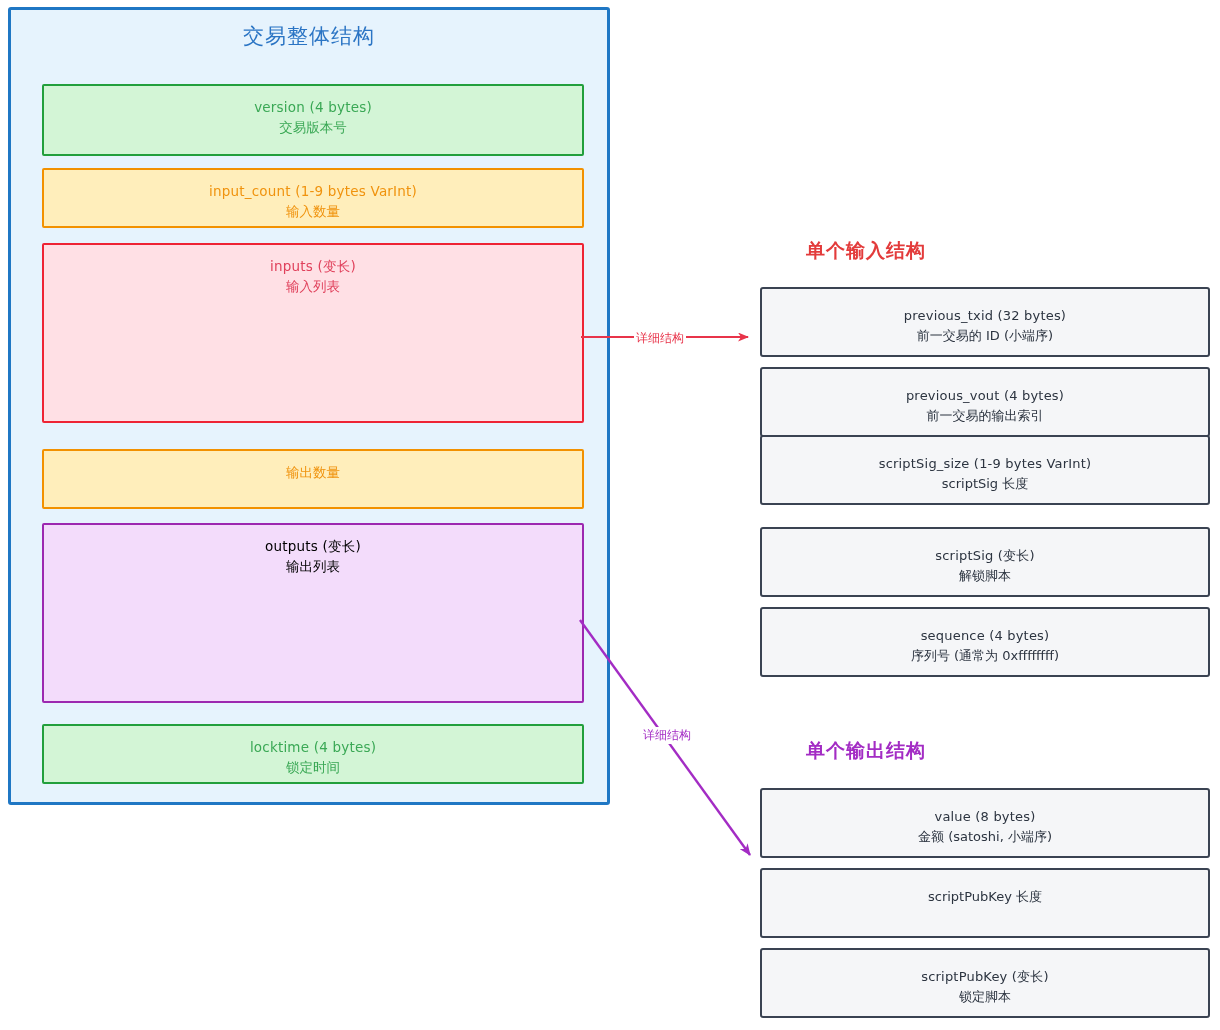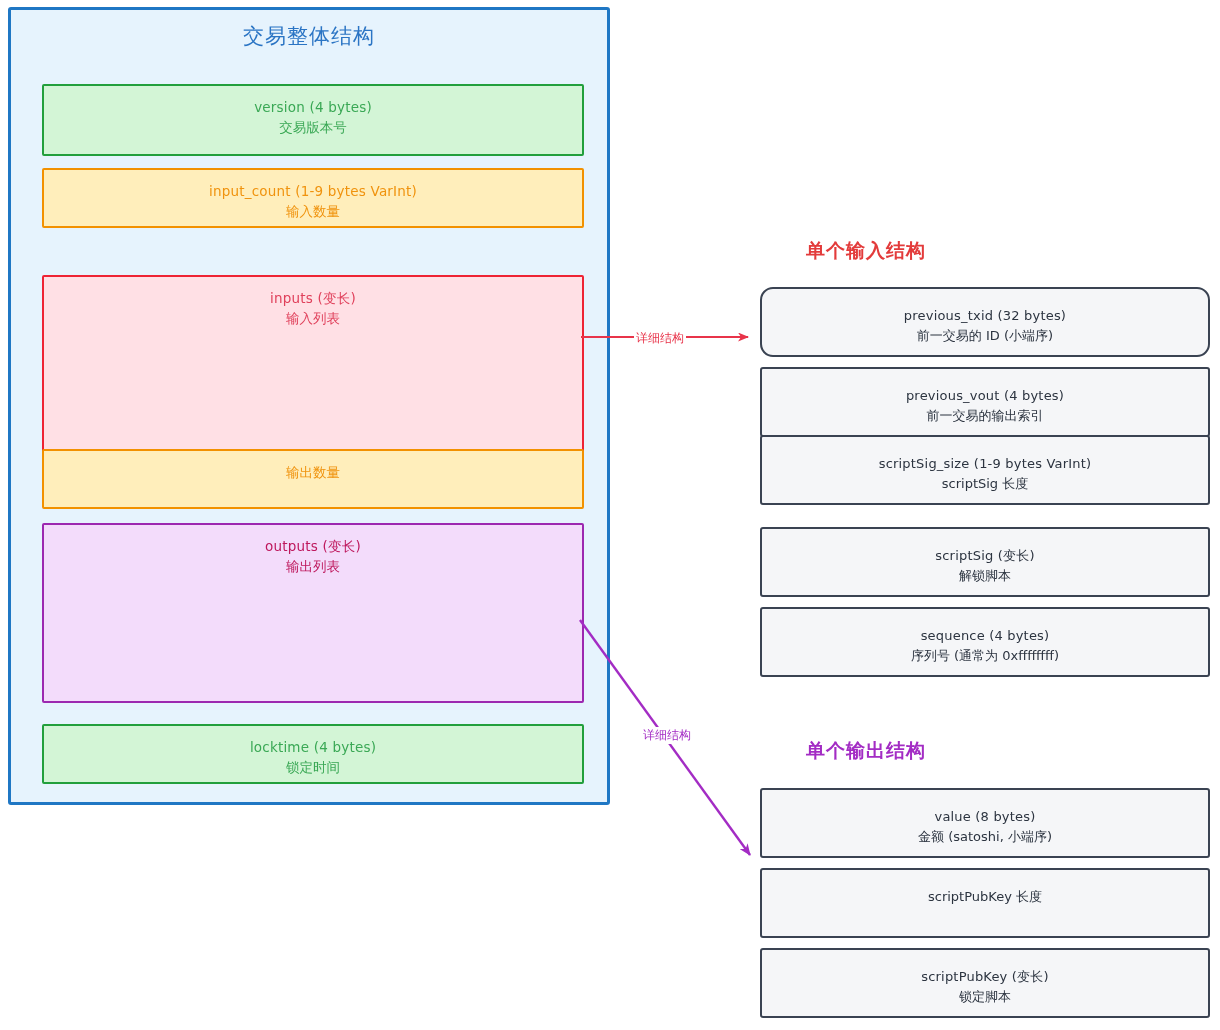--- a/index.html
+++ b/index.html
@@ -67,21 +67,21 @@
   }
 
   
   .c-green  { background: #d3f5d6; border-color: #229f3c; }
   .c-green  .field-inner { color: #3aa855; }
   .c-orange { background: #ffeebb; border-color: #f29100; }
   .c-orange .field-inner { color: #f0930e; }
   .c-red    { background: #ffe0e5; border-color: #ee2334; }
   .c-red    .field-inner { color: #e0405b; }
   .c-purple { background: #f3dcfb; border-color: #9c28b0; }
-  .c-purple .field-inner { color: #be185d; }
+  .c-purple .field-inner { color: #000000; }
 
   
   .panel { position: absolute; }
   .panel-title {
     position: absolute;
     font-size: 19px;
     font-weight: bold;
     letter-spacing: 1px;
   }
   .detail-box {
@@ -134,21 +134,21 @@
     </div>
   </div>
 
   <div class="field-box c-orange" style="top:158px;height:60px;">
     <div class="field-inner">
       <span class="field-en">input_count (1-9 bytes VarInt)</span>
       <span class="field-cn">输入数量</span>
     </div>
   </div>
 
-  <div class="field-box c-red" style="top:233px;height:180px;margin-top:32px;">
+  <div class="field-box c-red" style="top:233px;height:180px;">
     <div class="field-inner">
       <span class="field-en">inputs (变长)</span>
       <span class="field-cn">输入列表</span>
     </div>
   </div>
 
   <div class="field-box c-orange" style="top:439px;height:60px;">
     <div class="field-inner">
       <span class="field-cn">输出数量</span>
     </div>
@@ -183,21 +183,21 @@
 
   <path d="M580,620 L750,855" stroke="#a32cc4" stroke-width="2.4" fill="none" marker-end="url(#arrow-purple)"></path>
 </svg>
 
 <div class="conn-label" style="left:634px; top:330px; color:#e8344a; background:#ffffff; padding:0 2px;">详细结构</div>
 <div class="conn-label" style="left:641px; top:727px; color:#a32cc4; background:#ffffff; padding:0 2px;">详细结构</div>
 
 <div class="panel" style="left:760px; top:230px; width:452px; height:450px;text-decoration:underline;">
   <div class="panel-title" style="left:46px; top:8px; color:#e33b3b;">单个输入结构</div>
 
-  <div class="detail-box" style="top:57px;border-radius:13px;">
+  <div class="detail-box" style="top:57px;">
     <div class="detail-inner">
       <span class="detail-en">previous_txid (32 bytes)</span>
       <span class="detail-cn">前一交易的 ID (小端序)</span>
     </div>
   </div>
 
   <div class="detail-box" style="top:137px;">
     <div class="detail-inner">
       <span class="detail-en">previous_vout (4 bytes)</span>
       <span class="detail-cn">前一交易的输出索引</span>

